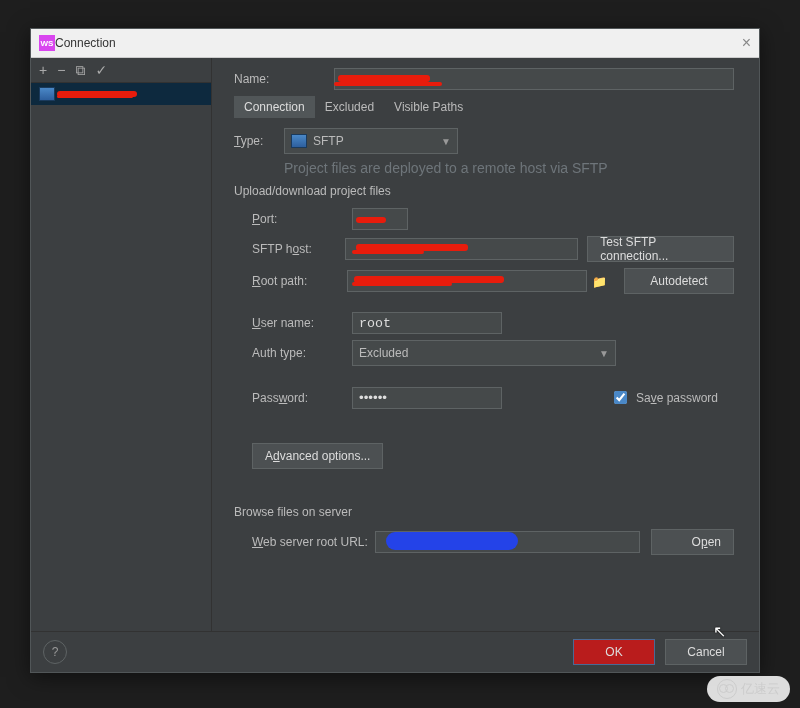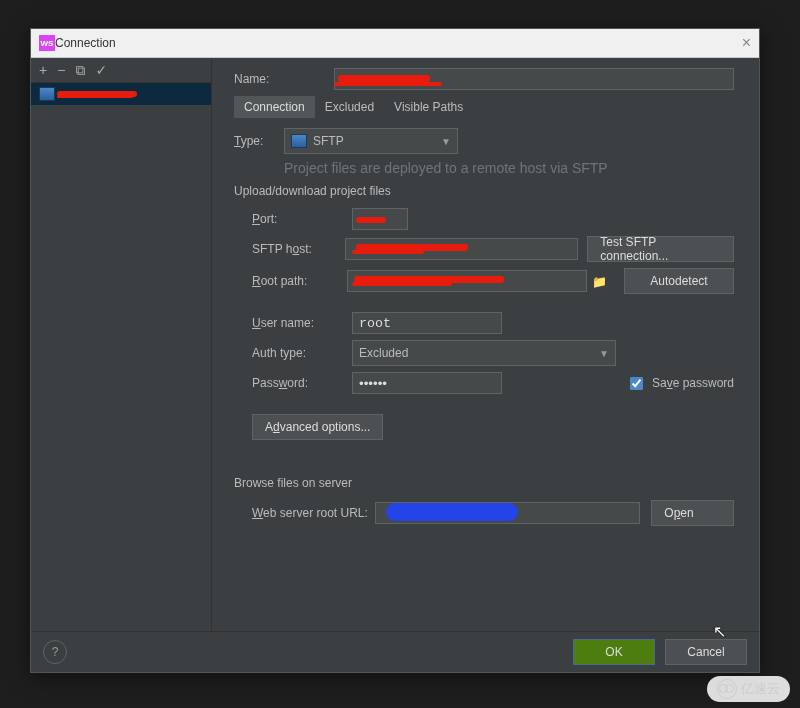--- a/index.html
+++ b/index.html
@@ -23,21 +23,21 @@
 .tab{padding:4px 10px;color:#bbb;cursor:pointer}
 .tab.active{background:#515658;color:#ddd}
 .chk{display:flex;align-items:center;gap:6px;margin:6px 0 8px 0}
 .chk input{accent-color:#4a88c7}
 .sel{background:#45494a;border:1px solid #5e6364;height:24px;display:flex;align-items:center;padding:0 6px;gap:6px;position:relative;width:160px}
 .sel .caret{margin-left:auto;font-size:10px;color:#999}
 .hint{color:#6e757a;font-size:14px;margin:4px 0 4px 50px}
 .grp{color:#bbb;margin:8px 0 10px 0}
 .indent{padding-left:18px}
 .btn{background:#4c5052;border:1px solid #5e6364;color:#ddd;height:24px;padding:0 12px;display:inline-flex;align-items:center;cursor:pointer}
-.btn.primary{background:#4d7c0f;border-color:#4a6a95}
+.btn.primary{background:#b91c1c;border-color:#4a6a95}
 .footer{height:40px;border-top:1px solid #323232;display:flex;align-items:center;padding:0 12px;gap:10px}
 .help{width:22px;height:22px;border:1px solid #5e6364;border-radius:50%;display:flex;align-items:center;justify-content:center;color:#999;cursor:pointer}
 .spacer{flex:1}
 .red{position:absolute;height:6px;background:#e81c0c;border-radius:3px;pointer-events:none}
 .blue{position:absolute;height:18px;background:#2443e8;border-radius:9px;pointer-events:none}
 .foldicon{width:14px;height:12px;color:#888;margin-left:6px}
 .cursor{position:absolute;left:713px;top:622px;color:#fff;font-size:16px;pointer-events:none;text-shadow:0 0 2px #000}
 .watermark{position:absolute;right:10px;bottom:6px;color:#ccc;font-size:13px;display:flex;align-items:center;gap:4px;background:rgba(255,255,255,.85);padding:3px 10px;border-radius:14px}
 .watermark .wmico{width:18px;height:18px;border:1.5px solid #ccc;border-radius:50%;position:relative}
 .watermark .wmico:before,.watermark .wmico:after{content:"";position:absolute;width:7px;height:7px;border:1.5px solid #ccc;border-radius:50%}
@@ -128,41 +128,41 @@
           <div class="lbl">Auth type:</div>
           <div class="sel" style="width:250px">
             <span>Excluded</span>
             <span class="caret">▼</span>
           </div>
         </div>
         <div class="row">
           <div class="lbl">Pass<u>w</u>ord:</div>
           <input class="txt" style="width: 150px;" value="••••••">
           <div style="flex:1"></div>
-          <label class="chk" style="margin:0">
+          <label class="chk" style="margin:16px">
             <input type="checkbox" checked="" style="">
             <span>Sa<u>v</u>e password</span>
           </label>
         </div>
         <div style="height:14px"></div>
         <div class="row">
           <div class="btn">
               <span>A<u>d</u>vanced options...</span>
             </div>
         </div>
       </div>
 
       <div style="height:22px"></div>
       <div class="grp">Browse files on server</div>
       <div class="indent">
         <div class="row rel">
           <div class="lbl" style="width:130px"><u>W</u>eb server root URL:</div>
           <input class="txt" style="width: 280px; color: transparent;" value="[redacted]">
           <div style="width:12px"></div>
-          <div class="btn" style="width:60px;justify-content:flex-start">
+          <div class="btn" style="width:60px;justify-content:flex-end">
               <span>O<u>p</u>en</span>
             </div>
           <div class="blue" style="left:134px;top:3px;width:132px"></div>
         </div>
       </div>
     </div>
   </div>
 
   <div class="footer">
     <div class="help">?</div>

